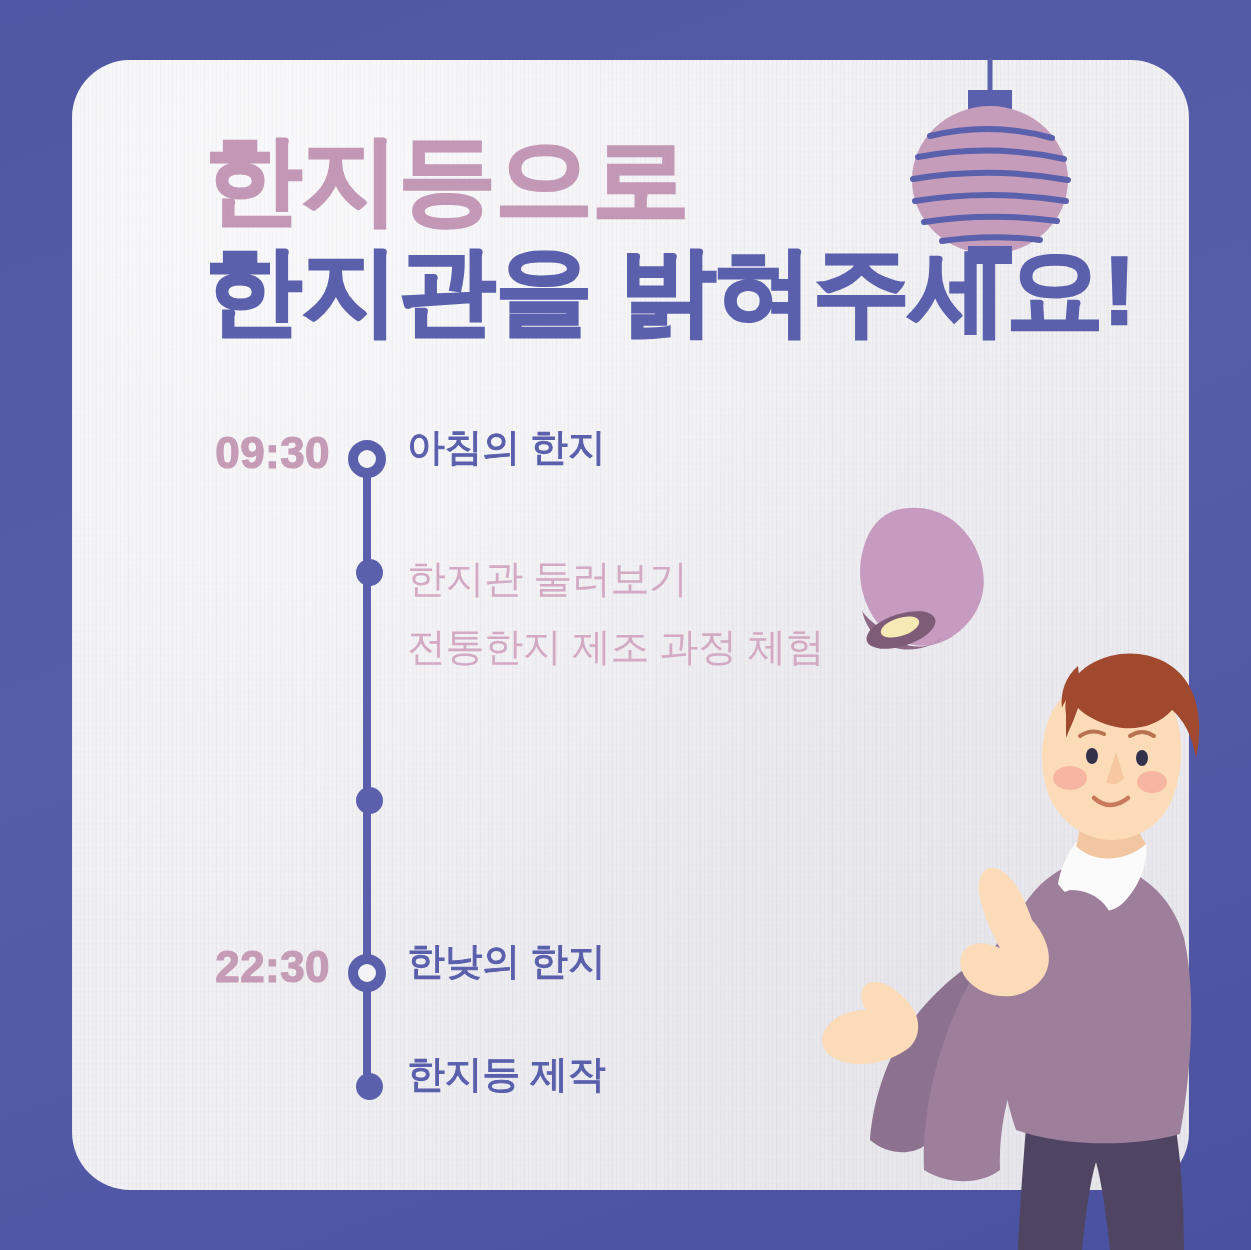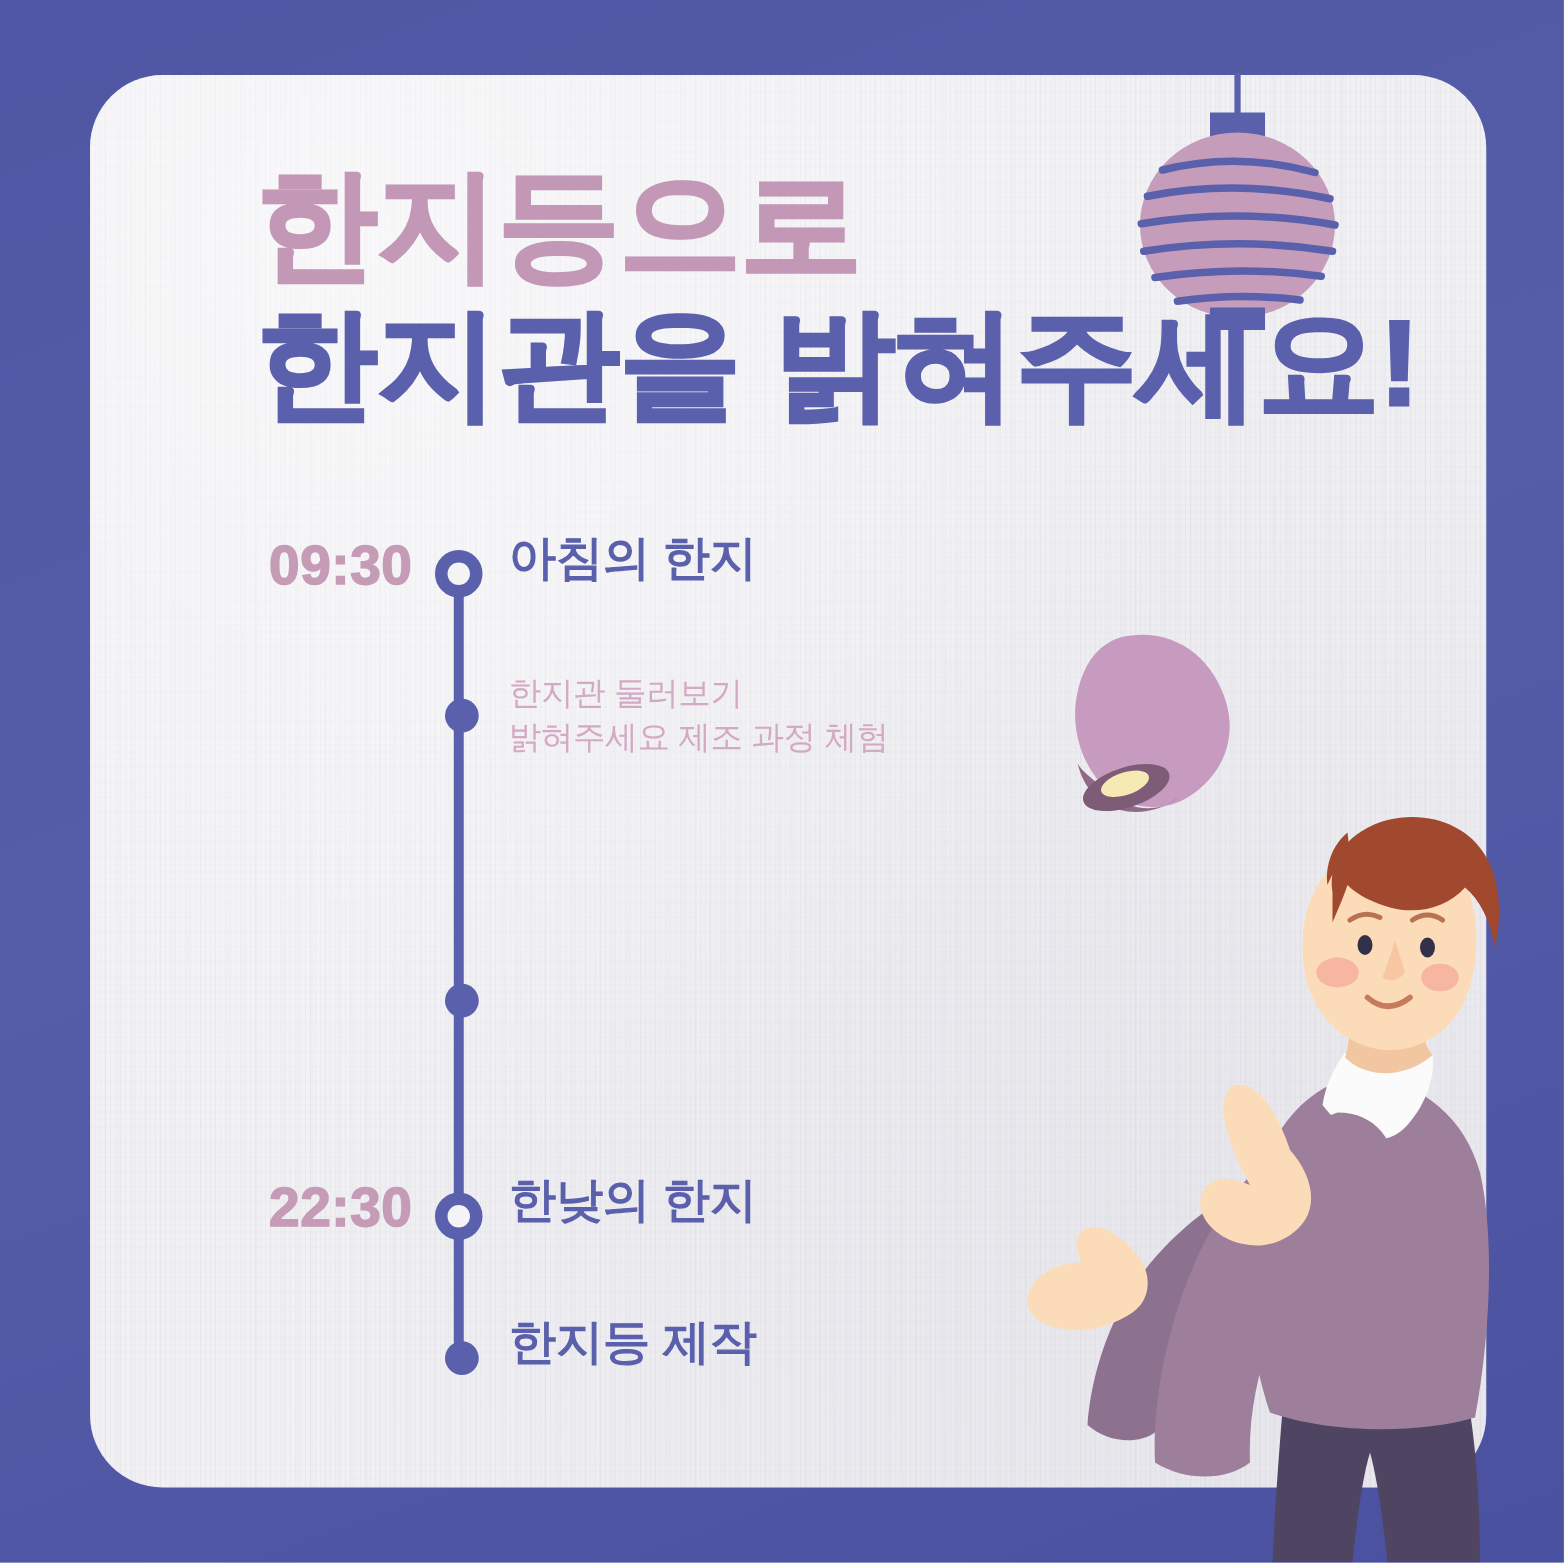--- a/index.html
+++ b/index.html
@@ -114,22 +114,22 @@
   }
   .tl-body{
     position:absolute;left:407px;top:-4px;width:480px;
   }
   .tl-title{
     font-size:38px;font-weight:400;color:#5a60ac;
     letter-spacing:-.01em;line-height:1.25;
     -webkit-text-stroke:1.1px #5a60ac;
   }
   .tl-sub{
-    font-size:26px;font-weight:400;color:#d4a9c4;
-    line-height:1.33;margin-top:0;letter-spacing:-.01em;
+    font-size:39px;font-weight:400;color:#d4a9c4;
+    line-height:1.33;margin-top:16px;letter-spacing:-.01em;
     white-space:nowrap;
   }
 
   
   #hang-lantern{left:900px;top:58px;width:180px;height:210px;z-index:5;}
 
   
   #sky-lantern{left:838px;top:498px;width:170px;height:170px;z-index:5;}
 
   
@@ -192,21 +192,21 @@
           <div class="tl-title">아침의 한지</div>
         </div>
       </div>
       <div class="tl-row" style="top: 541px;">
         <div class="tl-time"></div>
         <div class="tl-dot">
           <div class="dot-solid"></div>
         </div>
         <div class="tl-body">
           <div class="tl-sub">한지관 둘러보기</div>
-          <div class="tl-sub">밝혀주세요 제조 과정 체험</div>
+          <div class="tl-sub">전통한지 제조 과정 체험</div>
         </div>
       </div>
       <div class="tl-row" style="top: 769px;">
         <div class="tl-time"></div>
         <div class="tl-dot">
           <div class="dot-solid"></div>
         </div>
         <div class="tl-body">
         </div>
       </div>

